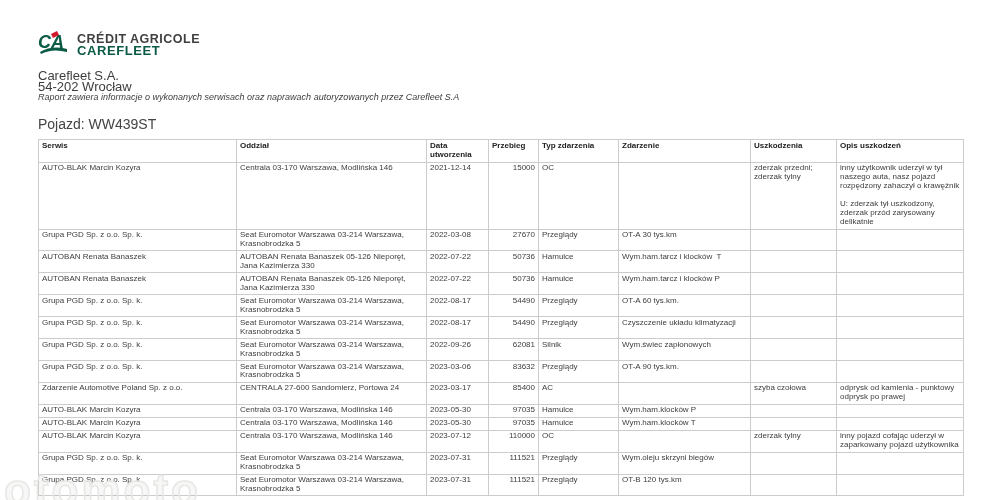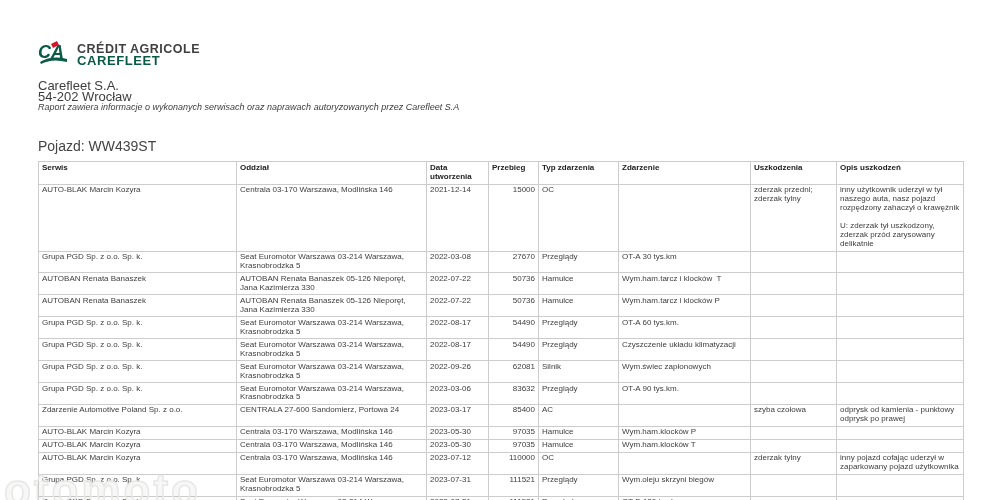--- a/index.html
+++ b/index.html
@@ -1,30 +1,30 @@
 <!DOCTYPE html>
 <html><head>
 <meta charset="utf-8">
 <style>
   * { margin:0; padding:0; box-sizing:border-box; }
   html,body { width:1000px; height:500px; overflow:hidden; background:#ffffff;
     font-family:"Liberation Sans", sans-serif; color:#3d3d3d; }
-  .page { position:relative; width:824px; height:500px; padding:40px 38px 0 38px; }
+  .page { position:relative; width:824px; height:500px; padding:30px 38px 0 38px; }
 
   
   .logo { display:flex; align-items:center; gap:7px; margin-bottom:12px; height:28px; }
   .logo-emblem { width:32px; height:28px; flex:0 0 auto; }
   .logo-text-title { font-size:12.5px; font-weight:bold; letter-spacing:0.5px; color:#404040; line-height:13px; }
   .logo-text-sub   { font-size:13px;   font-weight:bold; letter-spacing:0.6px; color:#0b5a45; line-height:10px; }
 
   
   .address-line { font-size:13px; line-height:11px; color:#3d3d3d; }
   .report-note  { font-size:9px; line-height:11px; color:#3d3d3d; font-style:italic; }
 
-  .vehicle-title { margin-top:25px; margin-bottom:7px; font-size:14px; color:#444; }
+  .vehicle-title { margin-top:13px; margin-bottom:7px; font-size:14px; color:#444; }
 
   
   table { border-collapse:collapse; table-layout:fixed; width:925px; }
   th, td { border:1px solid #cccccc; vertical-align:top; text-align:left;
            font-size:8px; line-height:1.12; word-wrap:break-word; }
   th { font-weight:bold; color:#222; padding:2px 3px; }
   td { color:#3d3d3d; padding:1.5px 3px; white-space:pre-wrap; }
   .c3 { text-align:right; }   
   th.c3 { text-align:left; }
 

